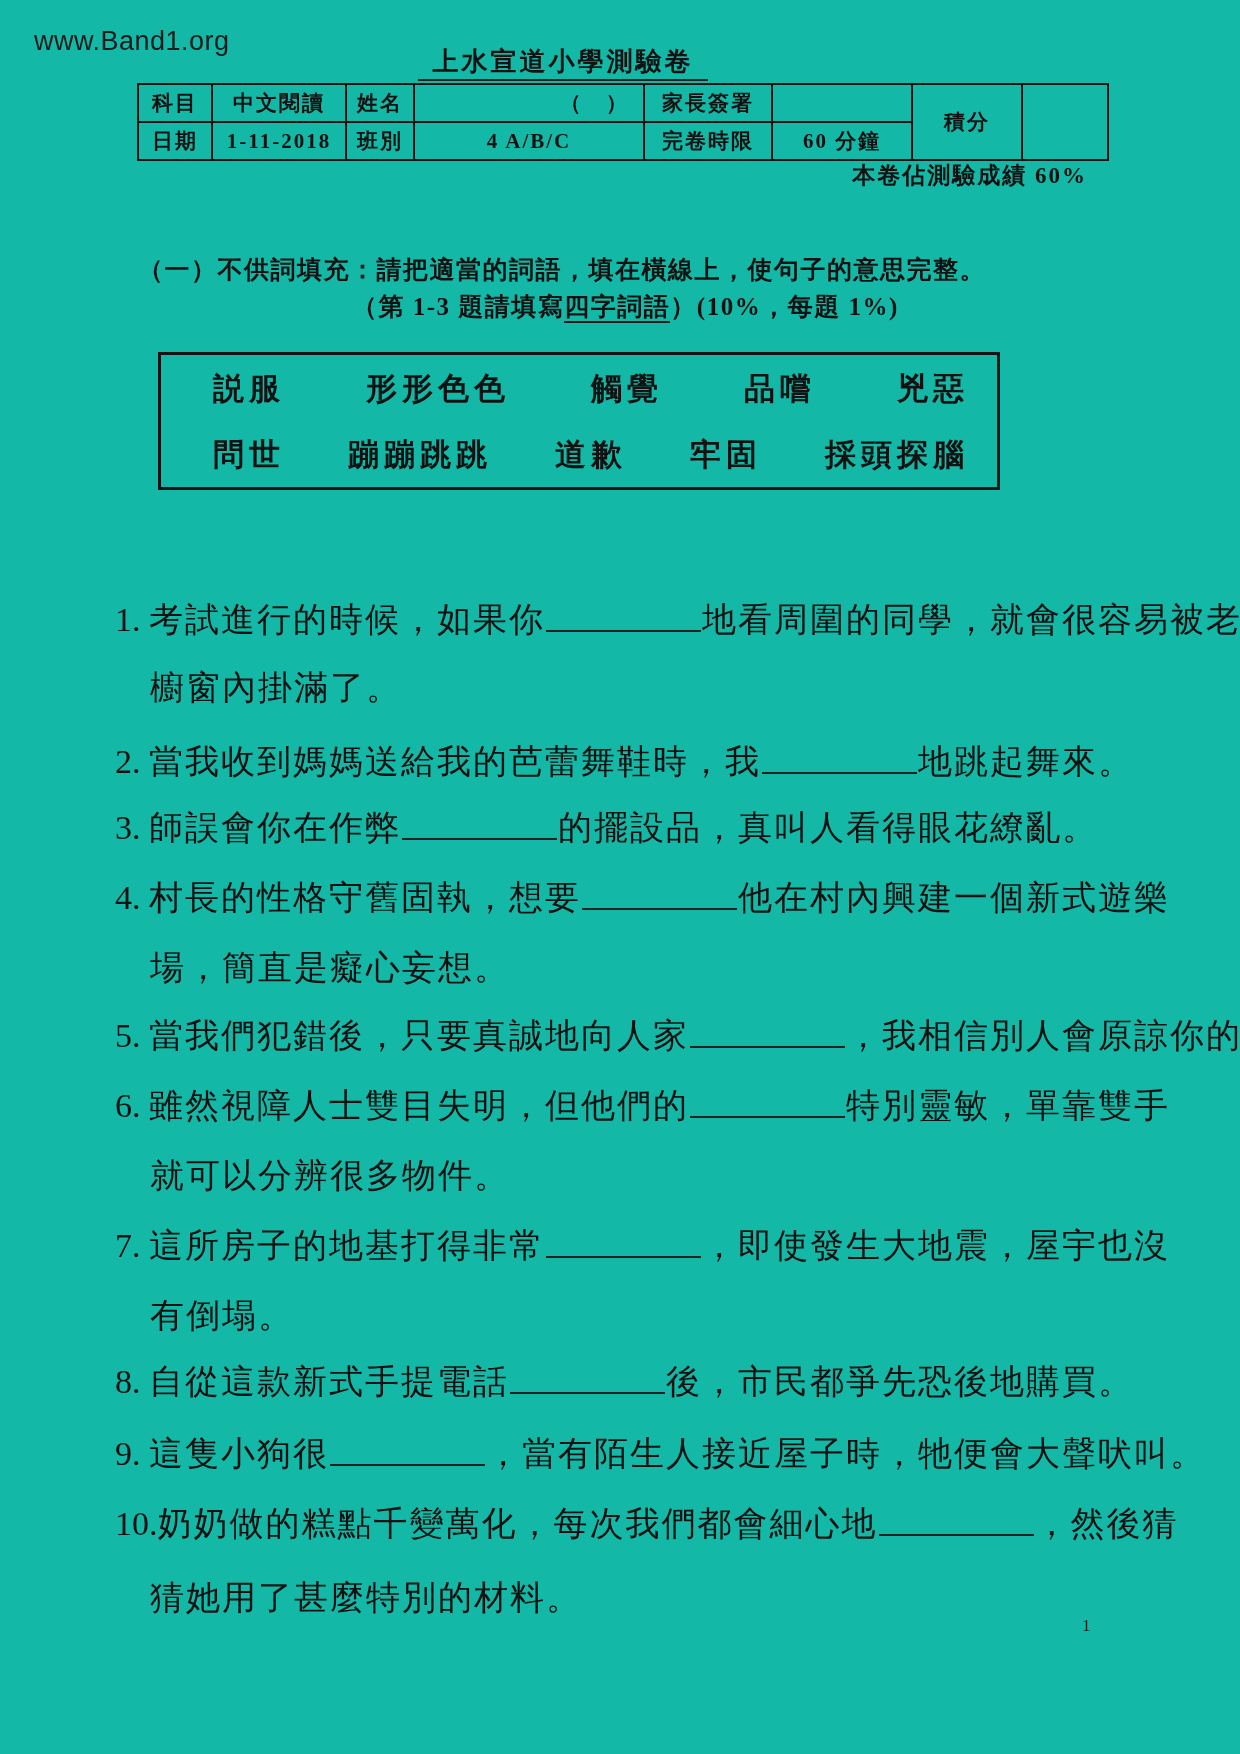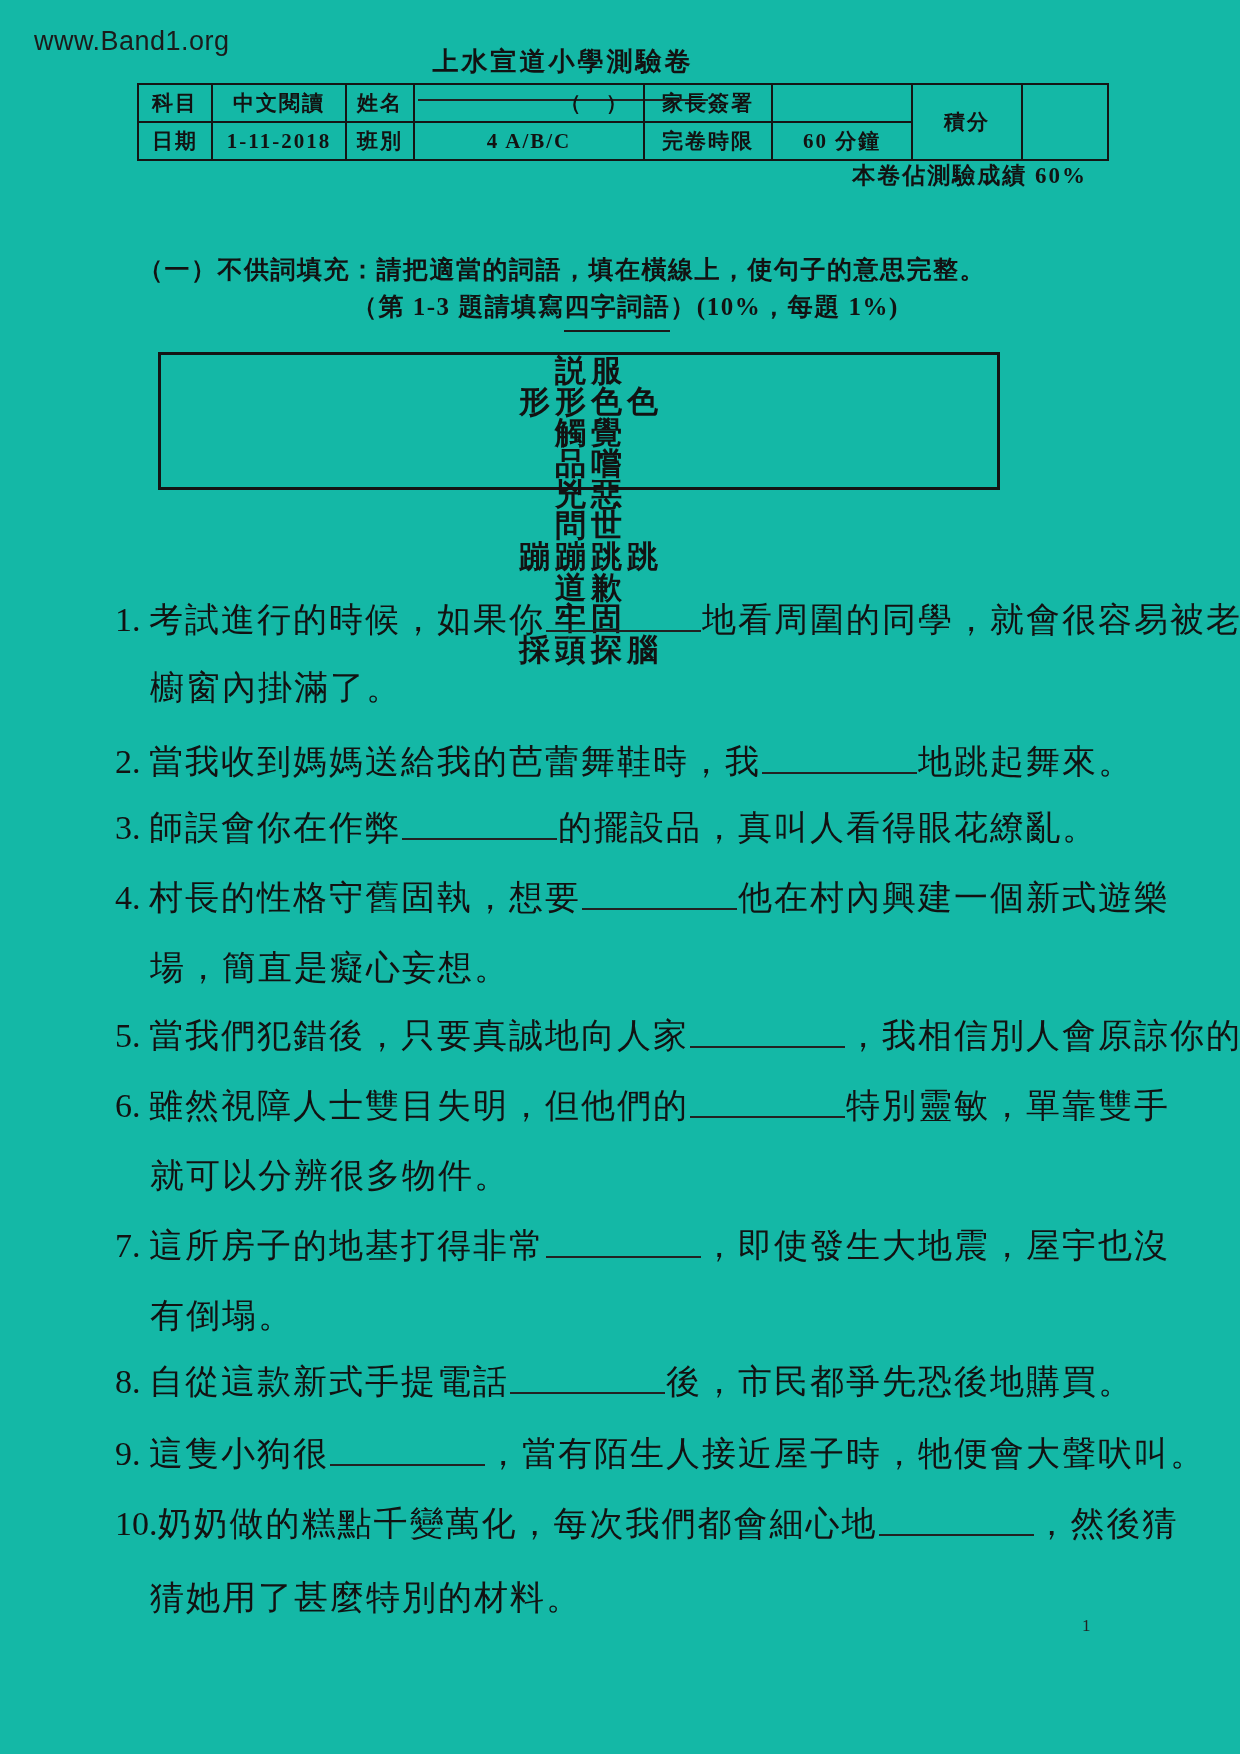--- a/index.html
+++ b/index.html
@@ -13,21 +13,21 @@
     overflow:hidden;
   }
   .watermark{
     position:absolute;left:34px;top:26px;
     font-family:"Liberation Sans","DejaVu Sans",sans-serif;
     font-size:27px;color:#1b1b1b;letter-spacing:0.5px;
   }
   .doc-title{
     position:absolute;left:418px;top:44px;width:290px;
     text-align:center;font-size:26px;font-weight:bold;letter-spacing:3px;
-    border-bottom:2px solid #222;padding-bottom:20px;
+    border-bottom:2px solid #222;padding-bottom:0;
   }
   table.hdr{
     position:absolute;left:137px;top:83px;
     border-collapse:collapse;table-layout:fixed;
     font-size:21px;font-weight:bold;
   }
   table.hdr td{
     border:2.5px solid #151515;
     text-align:center;vertical-align:middle;
     height:36px;padding:0 2px;
@@ -39,30 +39,30 @@
     text-align:right;font-size:23px;font-weight:bold;letter-spacing:2px;
   }
   .instr1{
     position:absolute;left:138px;top:246px;
     font-size:25px;font-weight:bold;letter-spacing:1.5px;white-space:nowrap;margin-top:7px;
   }
   .instr2{
     position:absolute;left:352px;top:290px;
     font-size:25px;font-weight:bold;letter-spacing:1.5px;white-space:nowrap;
   }
-  .instr2 .u{border-bottom:2px solid #1a1a1a;padding-bottom:10px;}
+  .instr2 .u{border-bottom:2px solid #1a1a1a;padding-bottom:1px;}
   .word-box{
     position:absolute;left:158px;top:352px;width:842px;height:138px;
     border:3px solid #141414;box-sizing:border-box;
     display:flex;flex-direction:column;justify-content:space-around;
   }
   .wb-row{
     display:flex;justify-content:space-between;align-items:center;
     padding:0 28px 0 52px;
-    font-size:31px;font-weight:bold;letter-spacing:5px;line-height:1;flex-direction:column;
+    font-size:31px;font-weight:bold;letter-spacing:5px;line-height:1;
   }
   .qline{
     position:absolute;left:115px;width:1010px;
     font-size:34px;letter-spacing:2px;line-height:1.3;white-space:nowrap;
   }
   .qline .qnum{display:inline-block;min-width:34px;letter-spacing:0;}
   .qline.cont{left:150px;}
   .blank{
     display:inline-block;width:155px;height:4px;
     border-bottom:2px solid #222;

